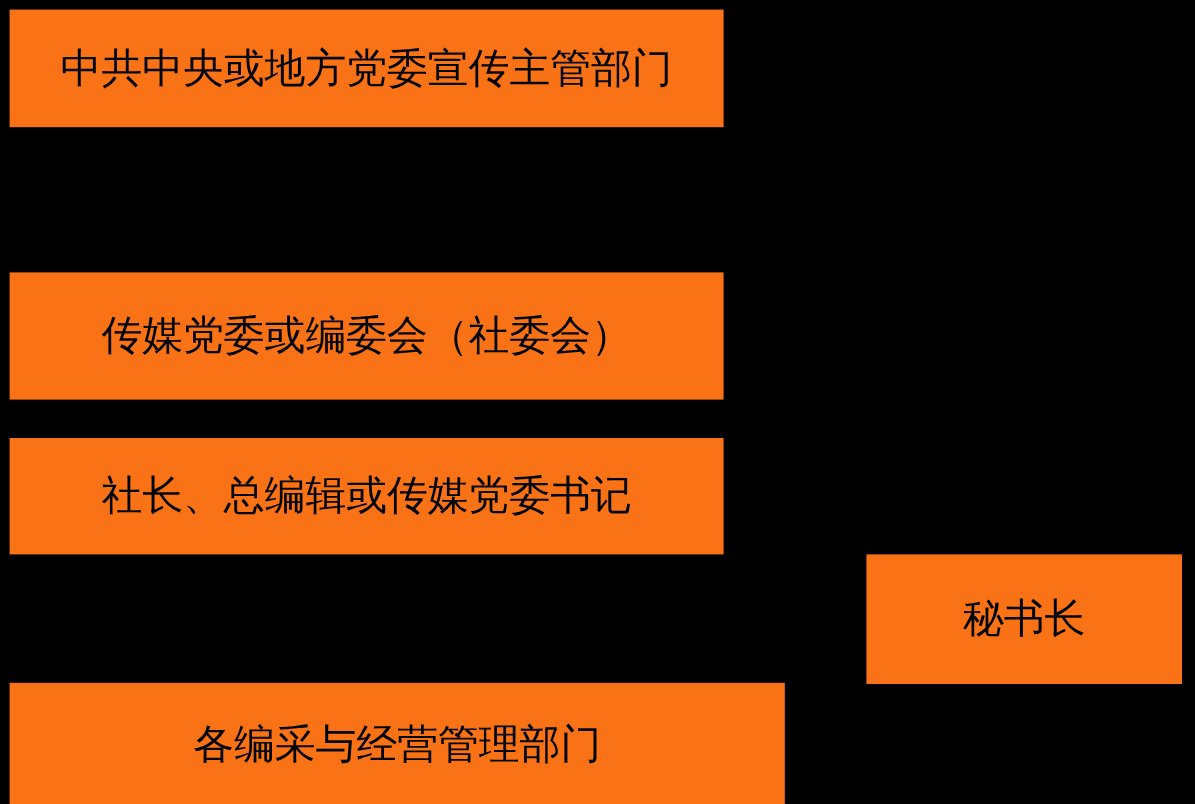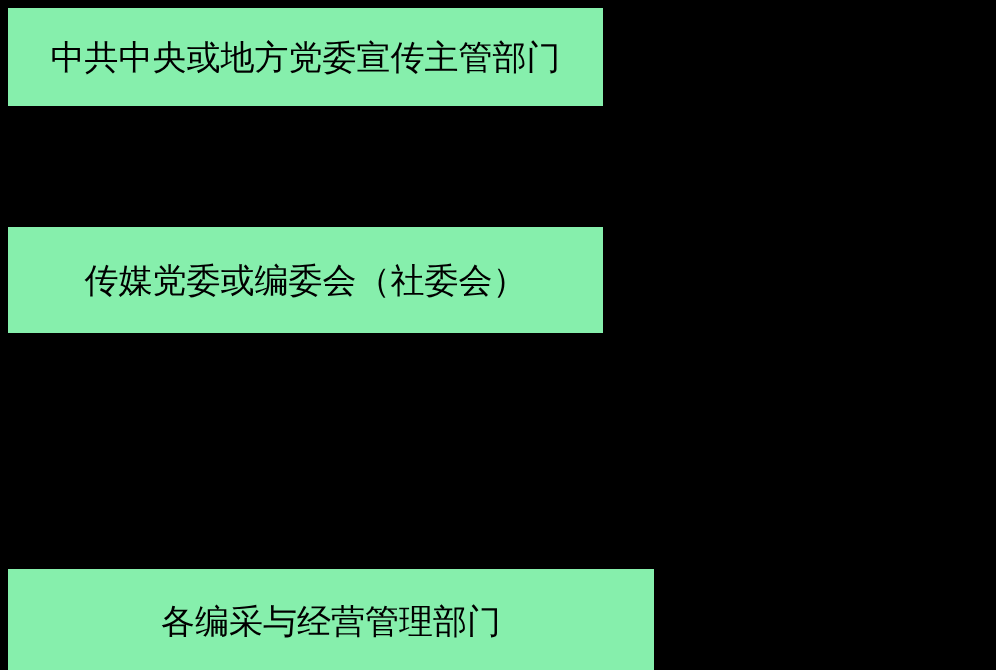--- a/index.html
+++ b/index.html
@@ -10,21 +10,21 @@
   .canvas {
     position: relative;
     width: 996px;
     height: 670px;
     background: #000000;
     font-family: "Liberation Sans", sans-serif;
     overflow: hidden;
   }
   .node {
     position: absolute;
-    background: #86efac;
+    background: #f97316;
     color: #000000;
     display: flex;
     align-items: center;
     justify-content: center;
     font-size: 34px;
     line-height: 1.2;
     text-align: left;
     white-space: nowrap;
   }
   .node-1 { left: 8px;   top: 8px;   width: 595px; height: 98px;  }
@@ -39,19 +39,25 @@
 <div class="canvas">
 
   <div class="node node-1">
     <span>中共中央或地方党委宣传主管部门</span>
   </div>
 
   <div class="node node-2">
     <span>传媒党委或编委会（社委会）</span>
   </div>
 
+  <div class="node node-3">
+    <span>社长、总编辑或传媒党委书记</span>
+  </div>
 
   <div class="node node-4">
     <span>各编采与经营管理部门</span>
   </div>
 
+  <div class="node node-5">
+    <span>秘书长</span>
+  </div>
 
 </div>
 
 </body></html>

